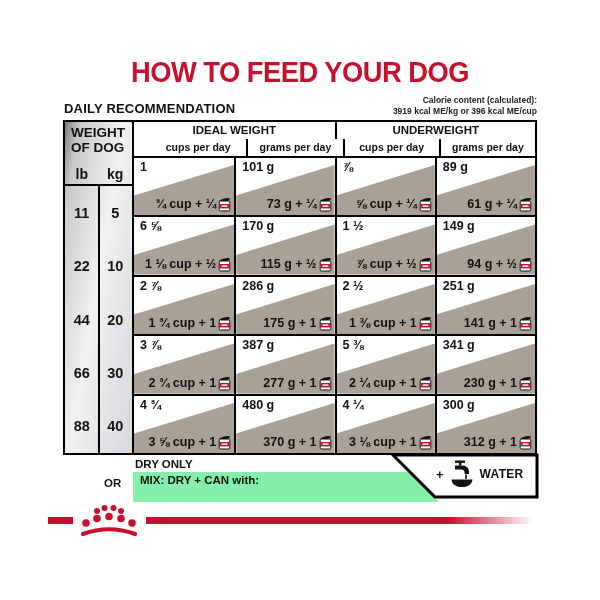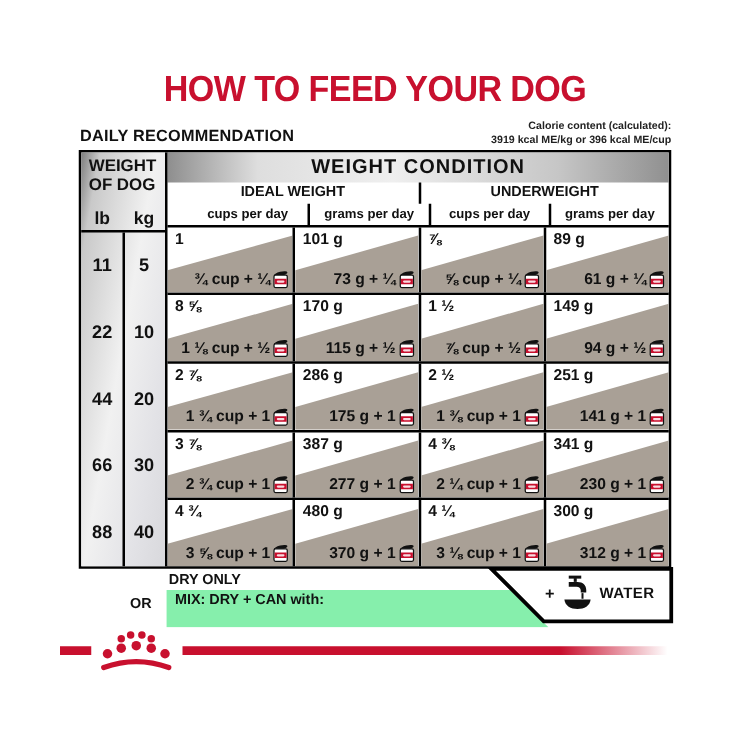--- a/index.html
+++ b/index.html
@@ -120,21 +120,20 @@
           <span>30</span>
         </div>
       <div class="srow">
           <span>88</span>
           <span>40</span>
         </div>
     </div>
   </div>
 
   <div class="data">
-    <div class="band1">WEIGHT CONDITION</div>
     <div class="band2">
       <div class="group">IDEAL WEIGHT</div>
       <div class="group">UNDERWEIGHT</div>
     </div>
     <div class="band3">
       <div class="col">cups per day</div>
       <div class="col">grams per day</div>
       <div class="col">cups per day</div>
       <div class="col">grams per day</div>
     </div>
@@ -200,21 +199,21 @@
     <rect x="3.4" y="9.3" width="6.2" height="1.8" rx="0.9" fill="#fff" opacity="0.85"></rect>
   </svg>
 </span>
             </div>
           </div>
       </div>
 
       <div class="drow">
         <div class="dcell">
             <div class="wedge"></div>
-            <div class="dry">8 ⅝</div>
+            <div class="dry">6 ⅝</div>
             <div class="mix">
               <span>1 ⅛ cup + ½</span>
               <span class="can-slot">
   <svg width="13" height="16" viewBox="0 0 13 16">
     <ellipse cx="6.5" cy="4.2" rx="5.6" ry="1.8" fill="#111" transform="rotate(-14 6.5 4.2)"></ellipse>
     <rect x="1.2" y="5" width="10.6" height="10" rx="1.2" fill="#fff" stroke="#111" stroke-width="1"></rect>
     <rect x="1.7" y="8" width="9.6" height="4.4" fill="#c8102e"></rect>
     <rect x="3.4" y="9.3" width="6.2" height="1.8" rx="0.9" fill="#fff" opacity="0.85"></rect>
   </svg>
 </span>
@@ -356,21 +355,21 @@
     <ellipse cx="6.5" cy="4.2" rx="5.6" ry="1.8" fill="#111" transform="rotate(-14 6.5 4.2)"></ellipse>
     <rect x="1.2" y="5" width="10.6" height="10" rx="1.2" fill="#fff" stroke="#111" stroke-width="1"></rect>
     <rect x="1.7" y="8" width="9.6" height="4.4" fill="#c8102e"></rect>
     <rect x="3.4" y="9.3" width="6.2" height="1.8" rx="0.9" fill="#fff" opacity="0.85"></rect>
   </svg>
 </span>
             </div>
           </div>
         <div class="dcell">
             <div class="wedge"></div>
-            <div class="dry">4 ⅜</div>
+            <div class="dry">5 ⅜</div>
             <div class="mix">
               <span>2 ¼ cup + 1</span>
               <span class="can-slot">
   <svg width="13" height="16" viewBox="0 0 13 16">
     <ellipse cx="6.5" cy="4.2" rx="5.6" ry="1.8" fill="#111" transform="rotate(-14 6.5 4.2)"></ellipse>
     <rect x="1.2" y="5" width="10.6" height="10" rx="1.2" fill="#fff" stroke="#111" stroke-width="1"></rect>
     <rect x="1.7" y="8" width="9.6" height="4.4" fill="#c8102e"></rect>
     <rect x="3.4" y="9.3" width="6.2" height="1.8" rx="0.9" fill="#fff" opacity="0.85"></rect>
   </svg>
 </span>

